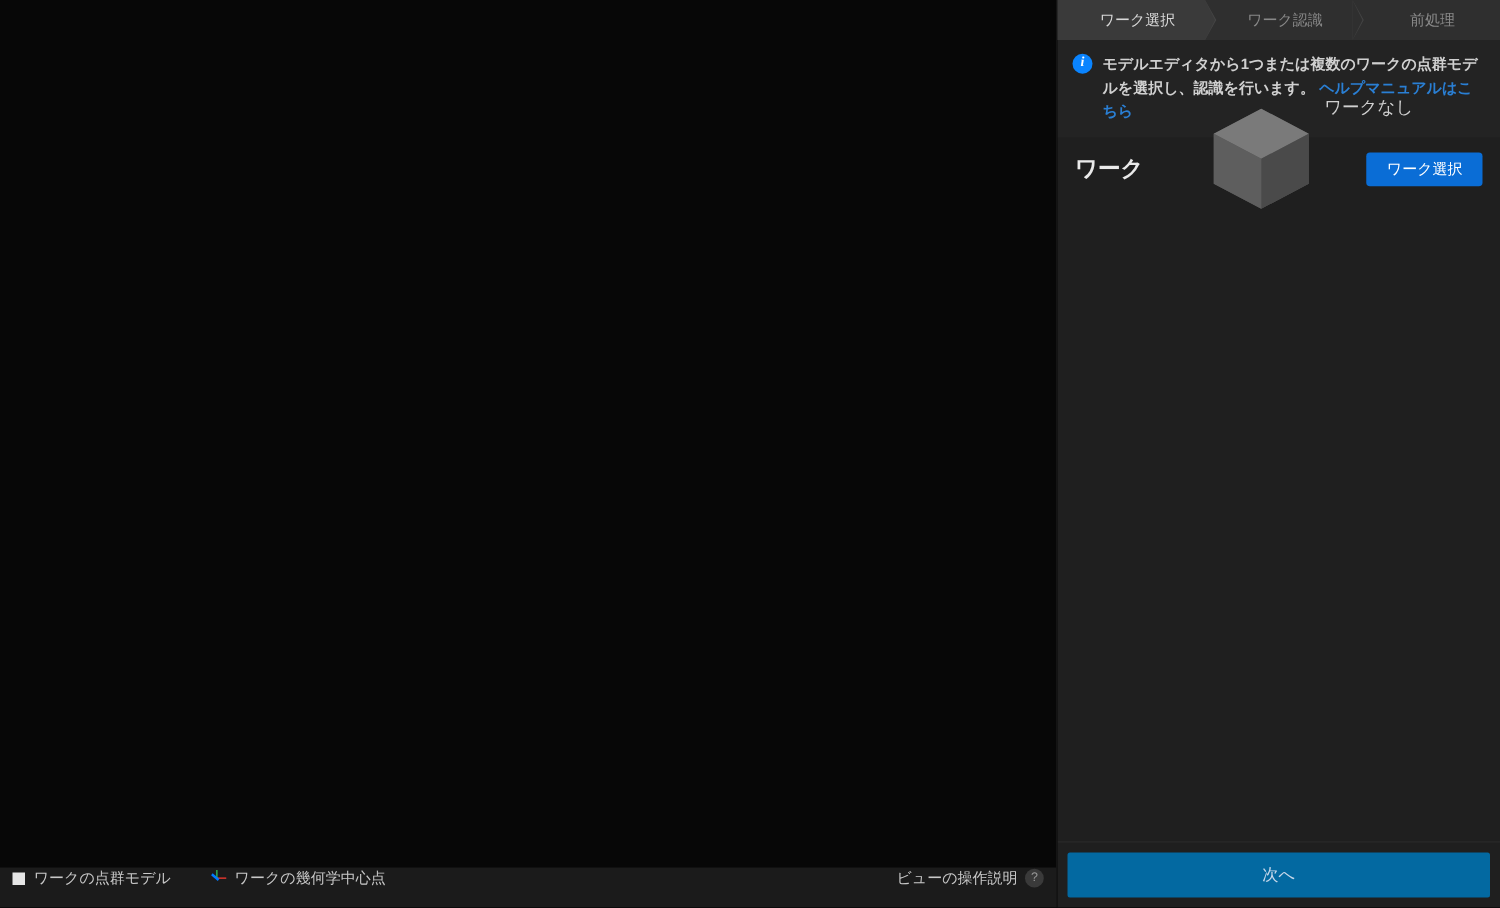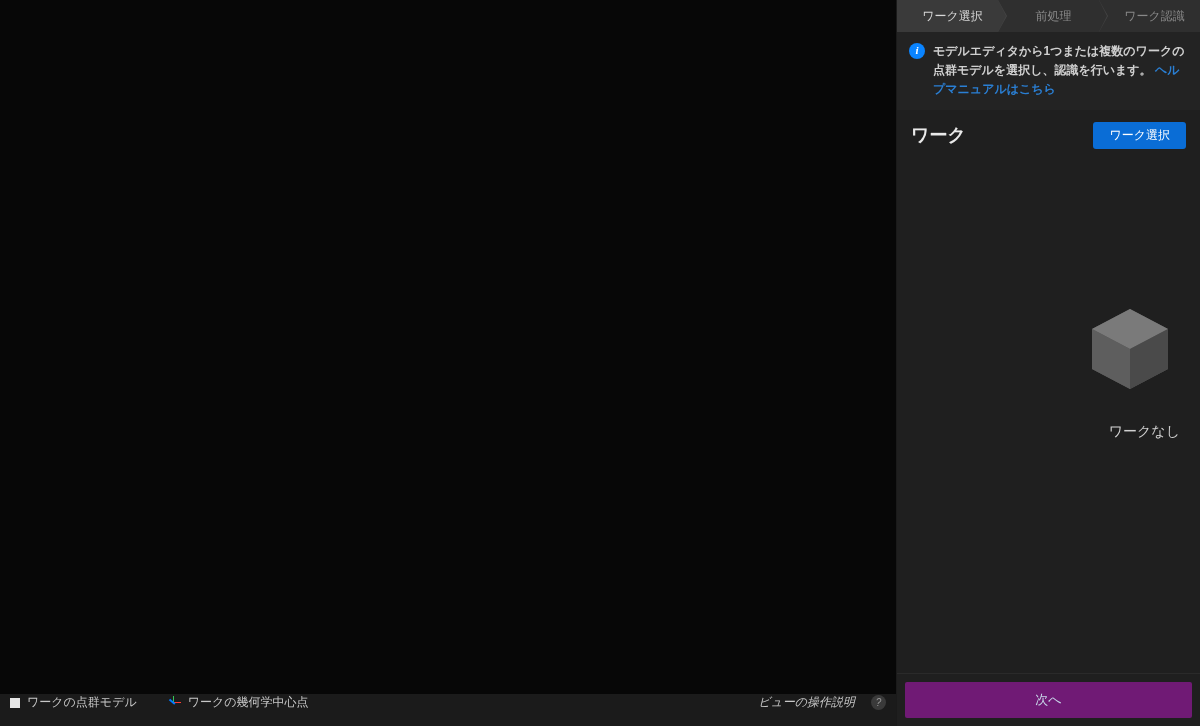--- a/index.html
+++ b/index.html
@@ -83,38 +83,37 @@
       height: 1.5px;
       background: #007aff;
       transform: rotate(40deg);
       transform-origin: right center;
     }
     
     .footer-right {
       margin-left: auto;
       display: flex;
       align-items: center;
-      gap: 16px;
-      font-style: italic;
+      gap: 6px;
     }
     
     .help-circle {
       width: 15px;
       height: 15px;
       border-radius: 50%;
       background: #3a3a3a;
       display: flex;
       align-items: center;
       justify-content: center;
       font-size: 10px;
       color: #999;
     }
     
     .sidebar {
-      width: 303px;
+      width: 354px;
       background: #1f1f1f;
       display: flex;
       flex-direction: column;
     }
     
     .breadcrumb {
       display: flex;
       height: 32px;
       background: #2a2a2a;
     }
@@ -226,22 +225,22 @@
       border: none;
       border-radius: 3px;
       padding: 5px 16px;
       font-size: 12px;
       cursor: pointer;
     }
     
     .empty-state {
       flex: 1;
       display: flex;
-      flex-direction: column;
-      align-items: flex-end;
+      flex-direction: row;
+      align-items: flex-start;
       justify-content: center;
       padding: 0 20px;
       margin-top: -80px;
       margin-left: 44px;
     }
     
     .empty-icon {
       margin-bottom: 20px;
     }
     
@@ -258,21 +257,21 @@
       line-height: 1.5;
     }
     
     .sidebar-footer {
       padding: 8px;
       border-top: 1px solid #2a2a2a;
     }
     
     .btn-next {
       width: 100%;
-      background: #701a75;
+      background: #0369a1;
       color: #c8d8ea;
       border: none;
       border-radius: 2px;
       padding: 9px 0;
       font-size: 13px;
       cursor: pointer;
     }
   </style>
 </head>
 <body>
@@ -297,24 +296,24 @@
     </div>
   </div>
 </div>
 
 <div class="sidebar">
   <div class="breadcrumb">
     <div class="breadcrumb-item active">
       <span>ワーク選択</span>
     </div>
     <div class="breadcrumb-item">
+      <span>ワーク認識</span>
+    </div>
+    <div class="breadcrumb-item">
       <span>前処理</span>
-    </div>
-    <div class="breadcrumb-item">
-      <span>ワーク認識</span>
     </div>
   </div>
 
   <div class="info-banner">
     <span class="info-icon">i</span>
     <span class="info-text">
       <span>モデルエディタから1つまたは複数のワークの点群モデルを選択し、認識を行います。</span>
       <span class="info-link">ヘルプマニュアルはこちら</span>
     </span>
   </div>

